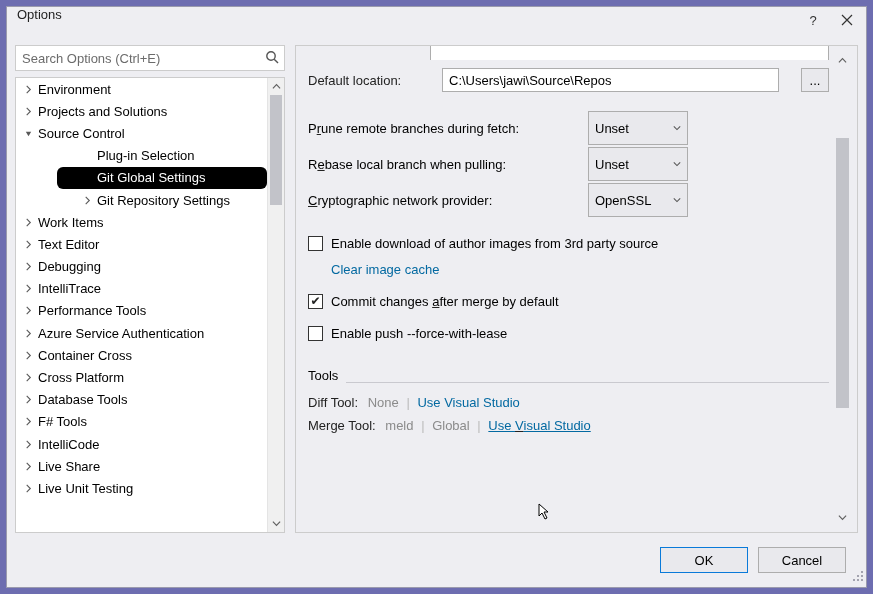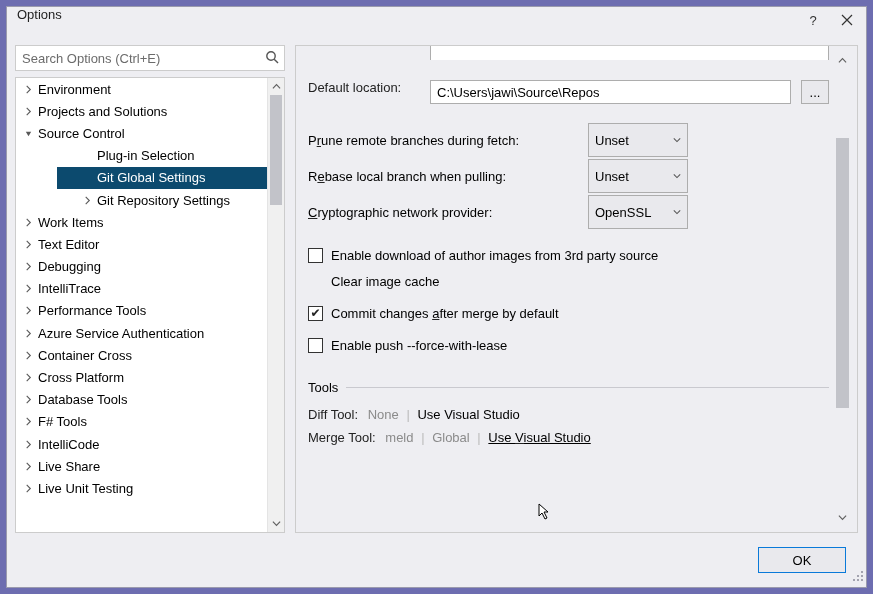--- a/index.html
+++ b/index.html
@@ -14,42 +14,42 @@
   .search { position:relative; }
   .search input { width:100%; height:26px; border:1px solid #ccc; padding:2px 26px 2px 6px; background:#fff; color:#000; }
   .search input::placeholder { color:#6b6b6b; }
   .search .sicon { position:absolute; right:6px; top:5px; color:#555; }
   .tree-wrap { flex:1; border:1px solid #ccc; background:#fff; margin-top:6px; position:relative; overflow:hidden; }
   .tree { position:absolute; inset:0 17px 0 0; overflow:hidden; }
   .scrollbar { position:absolute; right:0; top:0; bottom:0; width:17px; background:#f0f0f0; border-left:1px solid #e4e4e4; }
   .scroll-up, .scroll-down { height:17px; display:flex; align-items:center; justify-content:center; color:#606060; }
   .scroll-thumb { position:absolute; left:2px; right:2px; background:#c2c3c9; }
   .node { height:22.2px; display:flex; align-items:center; padding-left:6px; color:#000; white-space:nowrap; }
-  .node.sel { background:#0c4a6e; color:#fff; }
+  .node.sel { background:#000000; color:#fff;border-radius:6px; }
   .tw { width:12px; height:12px; margin-right:4px; display:inline-flex; align-items:center; justify-content:center; color:#595959; }
   .node.sel .tw { color:#fff; }
   .indent1 { padding-left:24px;margin-left:41px; }
   .right { flex:1; position:relative; border:1px solid #ccc; background:#eeeef2; overflow:hidden;}
   .right-inner { position:absolute; left:12px; right:28px; top:0; bottom:0; }
-  .row { display:flex; align-items:flex-start; gap:10px; margin-top:20px; }
+  .row { display:flex; align-items:center; gap:22px; margin-top:8px; }
   .lbl { color:#222; }
   .under { text-decoration:underline; text-decoration-color:#222; }
   .txt { flex:1; height:24px; border:1px solid #adadad; background:#fff; padding:3px 6px; }
   .browse { width:28px; height:24px; border:1px solid #adadad; background:#e9e9ed; display:flex; align-items:center; justify-content:center; }
   .form-grid { margin-top:18px; }
   .form-row { display:flex; align-items:center; height:36px; }
   .form-row .flab { width:280px; }
   .combo { width:100px; height:24px; border:1px solid #adadad; background:#e9e9ed; display:flex; align-items:center; padding:16px 6px; position:relative; }
   .combo .cd { position:absolute; right:6px; top:8px; color:#555; }
   .chkrow { display:flex; align-items:center; height:26px; gap:8px; margin-left:0; }
   .chk { width:15px; height:15px; border:1px solid #333; background:#fff; display:inline-flex; align-items:center; justify-content:center; }
   .chk.checked::after { content:"✔"; font-size:12px; line-height:1; color:#222; }
-  .link { color:#000000; cursor:pointer; }
+  .link { color:#0369a1; cursor:pointer; }
   .link.u { text-decoration:underline; }
-  .section { display:flex; align-items:center; margin-top:22px; gap:8px; }
+  .section { display:flex; align-items:flex-end; margin-top:22px; gap:8px; }
   .section .line { flex:1; height:1px; background:#c9c9cf; }
   .toolrow { margin-top:12px; color:#222; }
   .ghost { color:#8b8b8b; }
   .sep { color:#bbb; margin:0 4px; }
   .footer { height:54px; display:flex; align-items:center; justify-content:flex-end; gap:10px; padding:0 20px; }
   .btn { width:88px; height:26px; border:1px solid #adadad; background:#e9e9ed; display:flex; align-items:center; justify-content:center; }
   .btn.primary { border:1.5px solid #0a7ad9; }
   .right .rscroll { position:absolute; right:6px; top:6px; bottom:6px; width:17px; }
   .right .rscroll .scroll-thumb { background:#c2c3c9; }
   .right .rscroll .su, .right .rscroll .sd { height:17px; display:flex; align-items:center; justify-content:center; color:#606060; }
@@ -348,20 +348,23 @@
             </svg>
           </div>
       </div>
     </div>
   </div>
 
   <div class="footer">
     <div class="btn primary">
         <span>OK</span>
       </div>
+    <div class="btn">
+        <span>Cancel</span>
+      </div>
   </div>
 
   <span class="grip">
     <svg width="12" height="12" viewBox="0 0 12 12">
         <circle cx="10" cy="10" r="1" fill="#8a8a99"></circle>
         <circle cx="6" cy="10" r="1" fill="#8a8a99"></circle>
         <circle cx="10" cy="6" r="1" fill="#8a8a99"></circle>
         <circle cx="2" cy="10" r="1" fill="#8a8a99"></circle>
         <circle cx="6" cy="6" r="1" fill="#8a8a99"></circle>
         <circle cx="10" cy="2" r="1" fill="#8a8a99"></circle>

